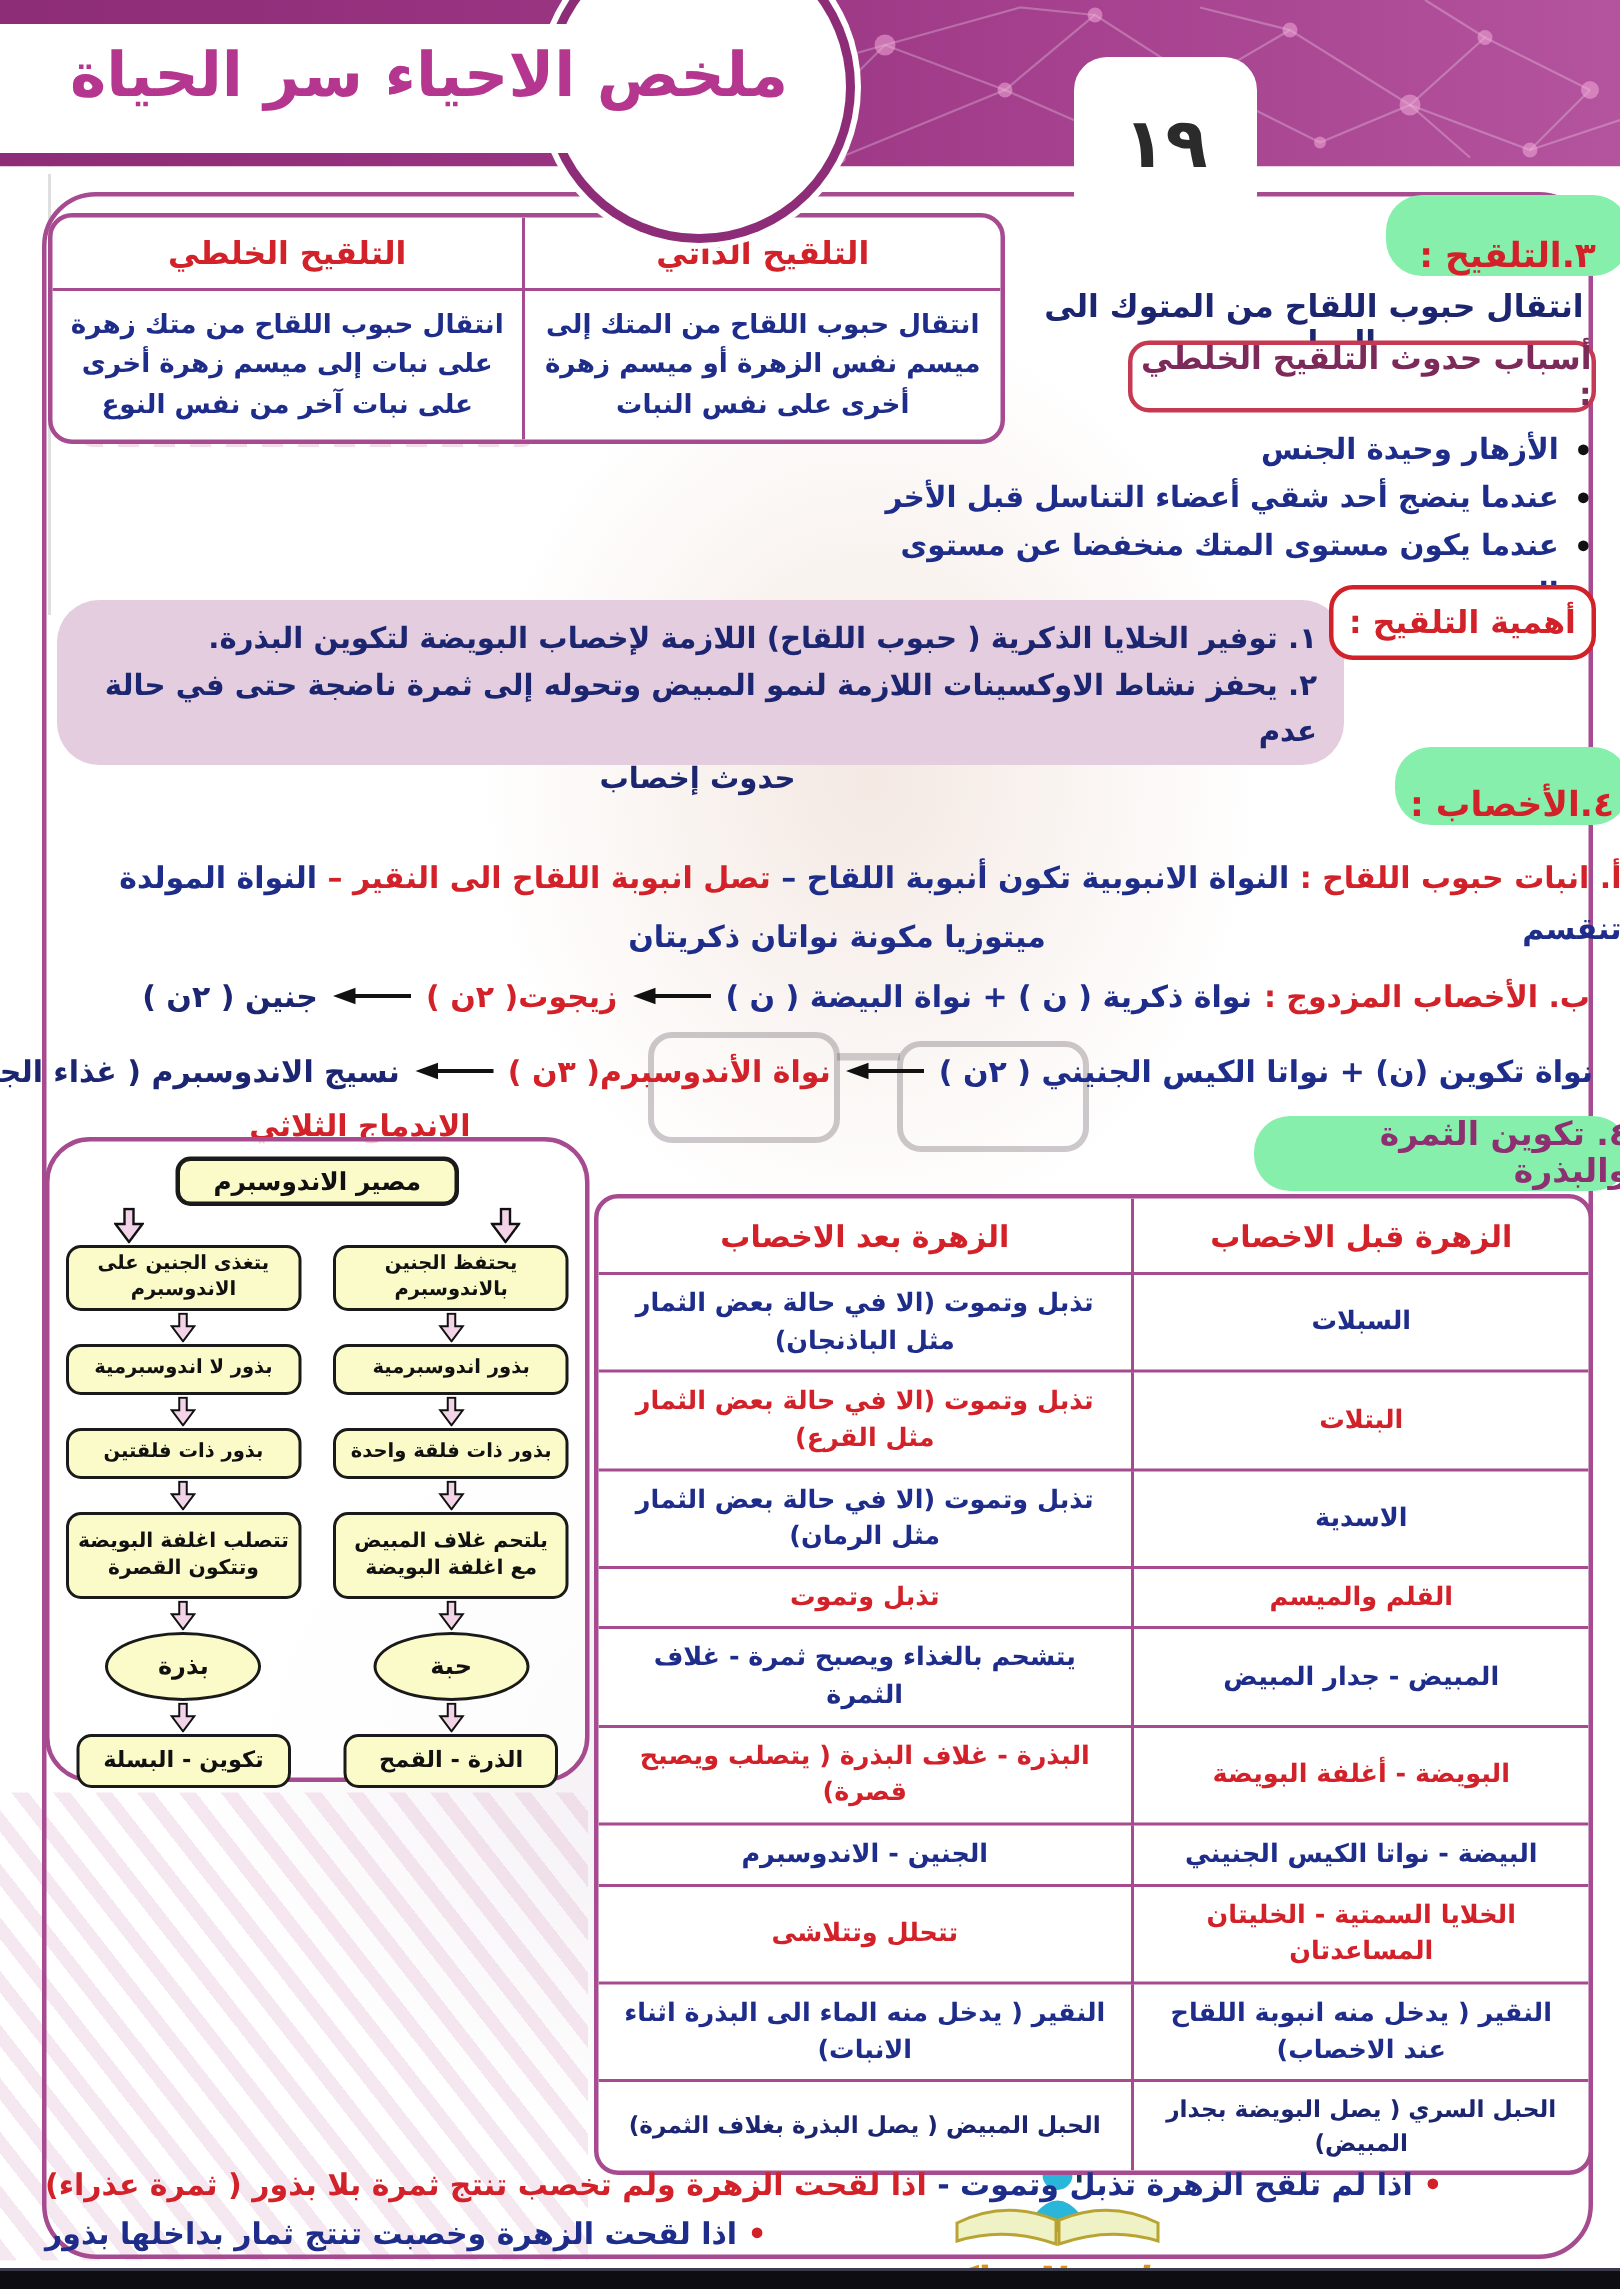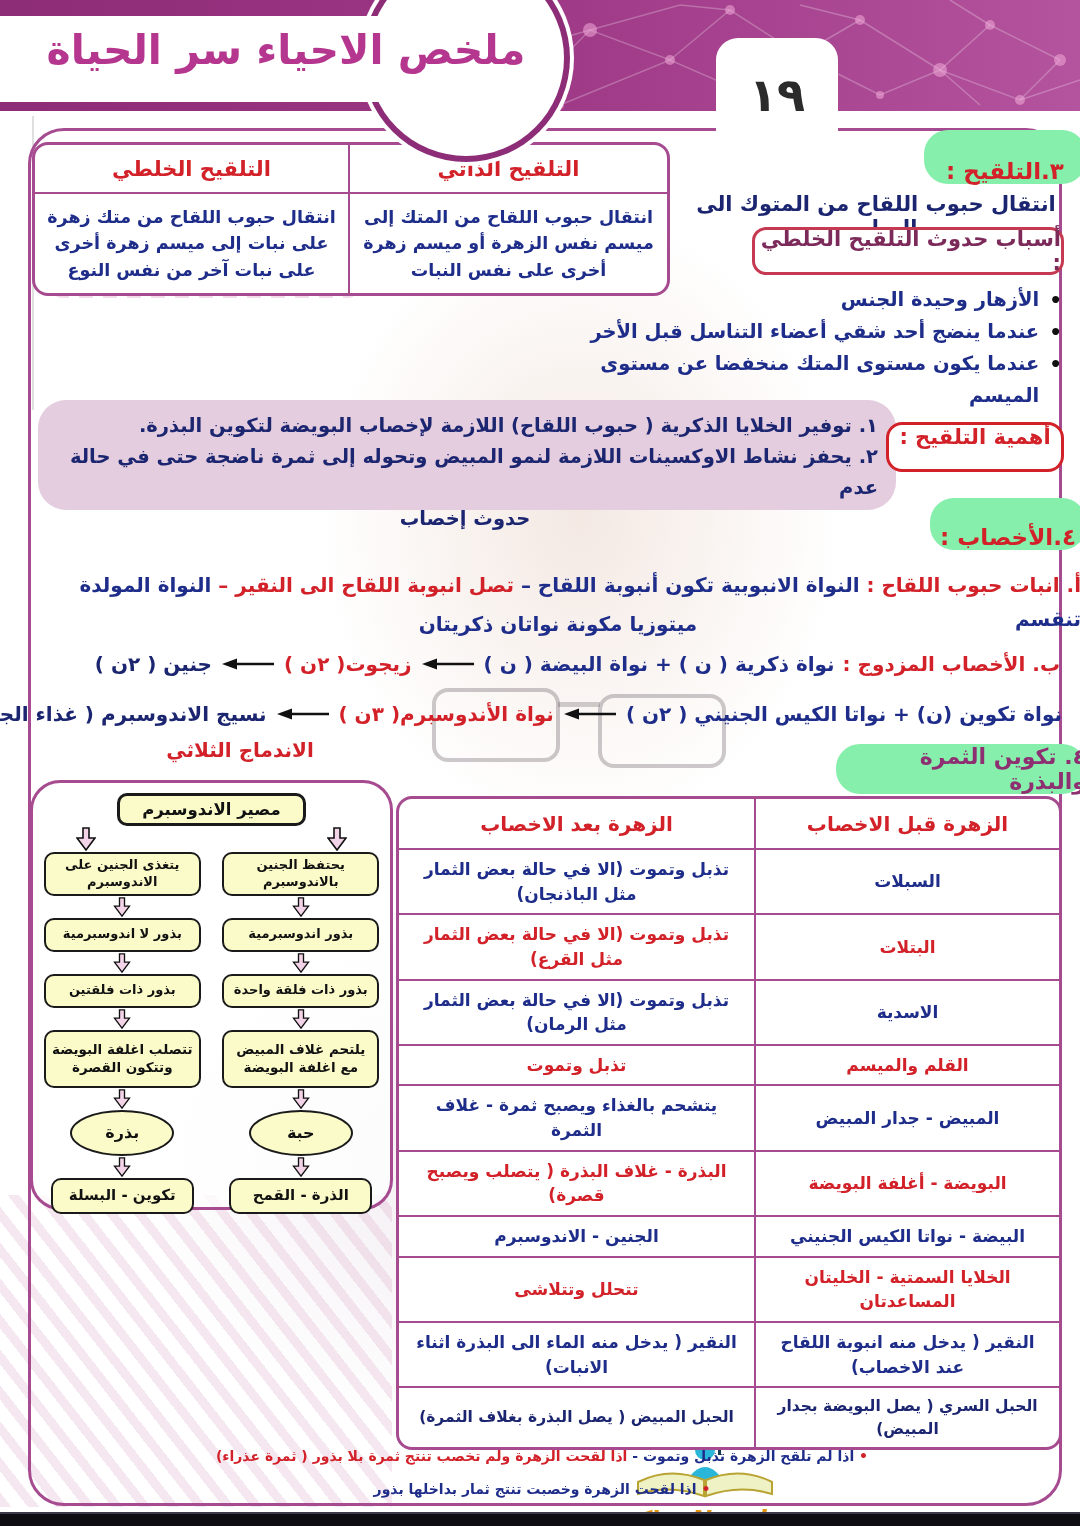--- a/index.html
+++ b/index.html
@@ -50,21 +50,21 @@
     border-radius:0 22px 0 0; opacity:.65; }
 
   
   .frame { left:28px; top:128px; width:1034px; height:1378px;
     border:3px solid #a64b90; border-radius:36px; z-index:1; }
 
   
   .band { background:#86efac; border-radius:24px; display:flex; align-items:flex-end;
     justify-content:center; z-index:3;margin-left:24px; }
   .labelbox { background:#ffffff; border:3px solid #d22128; border-radius:16px;
-    display:flex; align-items:flex-start; justify-content:center; z-index:4;margin-top:32px; }
+    display:flex; align-items:center; justify-content:center; z-index:4; }
 
   
   .tbl-wrap { border:3px solid #a64b90; border-radius:16px; overflow:hidden;
     background:#ffffff; z-index:3; }
   table { border-collapse:collapse; width:100%; height:100%; }
   .tbl1 td, .tbl1 th { border:2px solid #a64b90; text-align:center; vertical-align:middle; }
   .tbl1 th { font-size:21px; color:#d22128; height:48px;margin-top:13px; }
   .tbl1 td { font-size:17.5px; color:#1f2d8a; padding:6px 12px; line-height:1.5; }
   .tbl1 tr > *:first-child { border-right:none; }
   .tbl1 tr > *:last-child  { border-left:none;  }
@@ -78,21 +78,21 @@
 
   
   .imp-panel { background:#e4cdde; border-radius:28px; z-index:2;
     padding:10px 18px 8px 14px; color:#1c2670; font-size:19.5px; line-height:31px; }
 
   
   .chain { display:flex; align-items:center; gap:8px; font-size:20px; white-space:nowrap; z-index:3; }
   .harrow { flex:0 0 auto; }
 
   
-  .fc-panel { left:30px; top:780px; width:363px; height:430px;
+  .fc-panel { left:30px; top:758px; width:363px; height:430px;
     border:3px solid #a64b90; border-radius:30px; background:rgba(255,255,255,.75);
     z-index:3; display:flex; flex-direction:column; align-items:center; padding-top:10px; }
   .fc-title { background:#fbfbc9; border:3px solid #1a1a1a; border-radius:10px;
     font-size:16.5px; padding:4px 22px; color:#111; }
   .fc-diverge { width:76%; display:flex; justify-content:space-between; }
   .fc-cols { width:100%; display:flex; flex:1; }
   .fc-col { width:50%; display:flex; flex-direction:column; align-items:center; }
   .fc-box { background:#fbfbc9; border:2.5px solid #1a1a1a; border-radius:10px;
     text-align:center; font-size:13px; line-height:1.3; color:#111;
     display:flex; align-items:center; justify-content:center;
@@ -109,21 +109,21 @@
   .tblF th { font-size:20px; color:#d22128; height:50px; }
   .tblF td { font-size:17px; padding:7px 10px; line-height:1.45; }
   .tblF .col-before { width:304px; }
   .tblF tr > *:first-child { border-right:none; }
   .tblF tr > *:last-child  { border-left:none;  }
   .tblF tr:first-child > * { border-top:none; }
   .tblF tr:last-child  > * { border-bottom:none; }
   .tblF tr.small td { font-size:15.5px; }
 
   
-  .note-line { text-align:center; font-size:14px; line-height:33px; white-space:nowrap; }
+  .note-line { text-align:left; font-size:20px; line-height:33px; white-space:nowrap; }
   .logo-text { font-size:24px; color:#e2920f; font-style:italic; }
   .logo-text .ar { font-style:normal; font-family:"DejaVu Sans",sans-serif; }
   .footer-bar { left:0; top:1512px; width:1080px; height:14px; background:#0d0d12;
     border-top:2px solid #3a3a4a; z-index:8; }
 </style>
 </head>
 <body>
 
 <div class="page">
 

